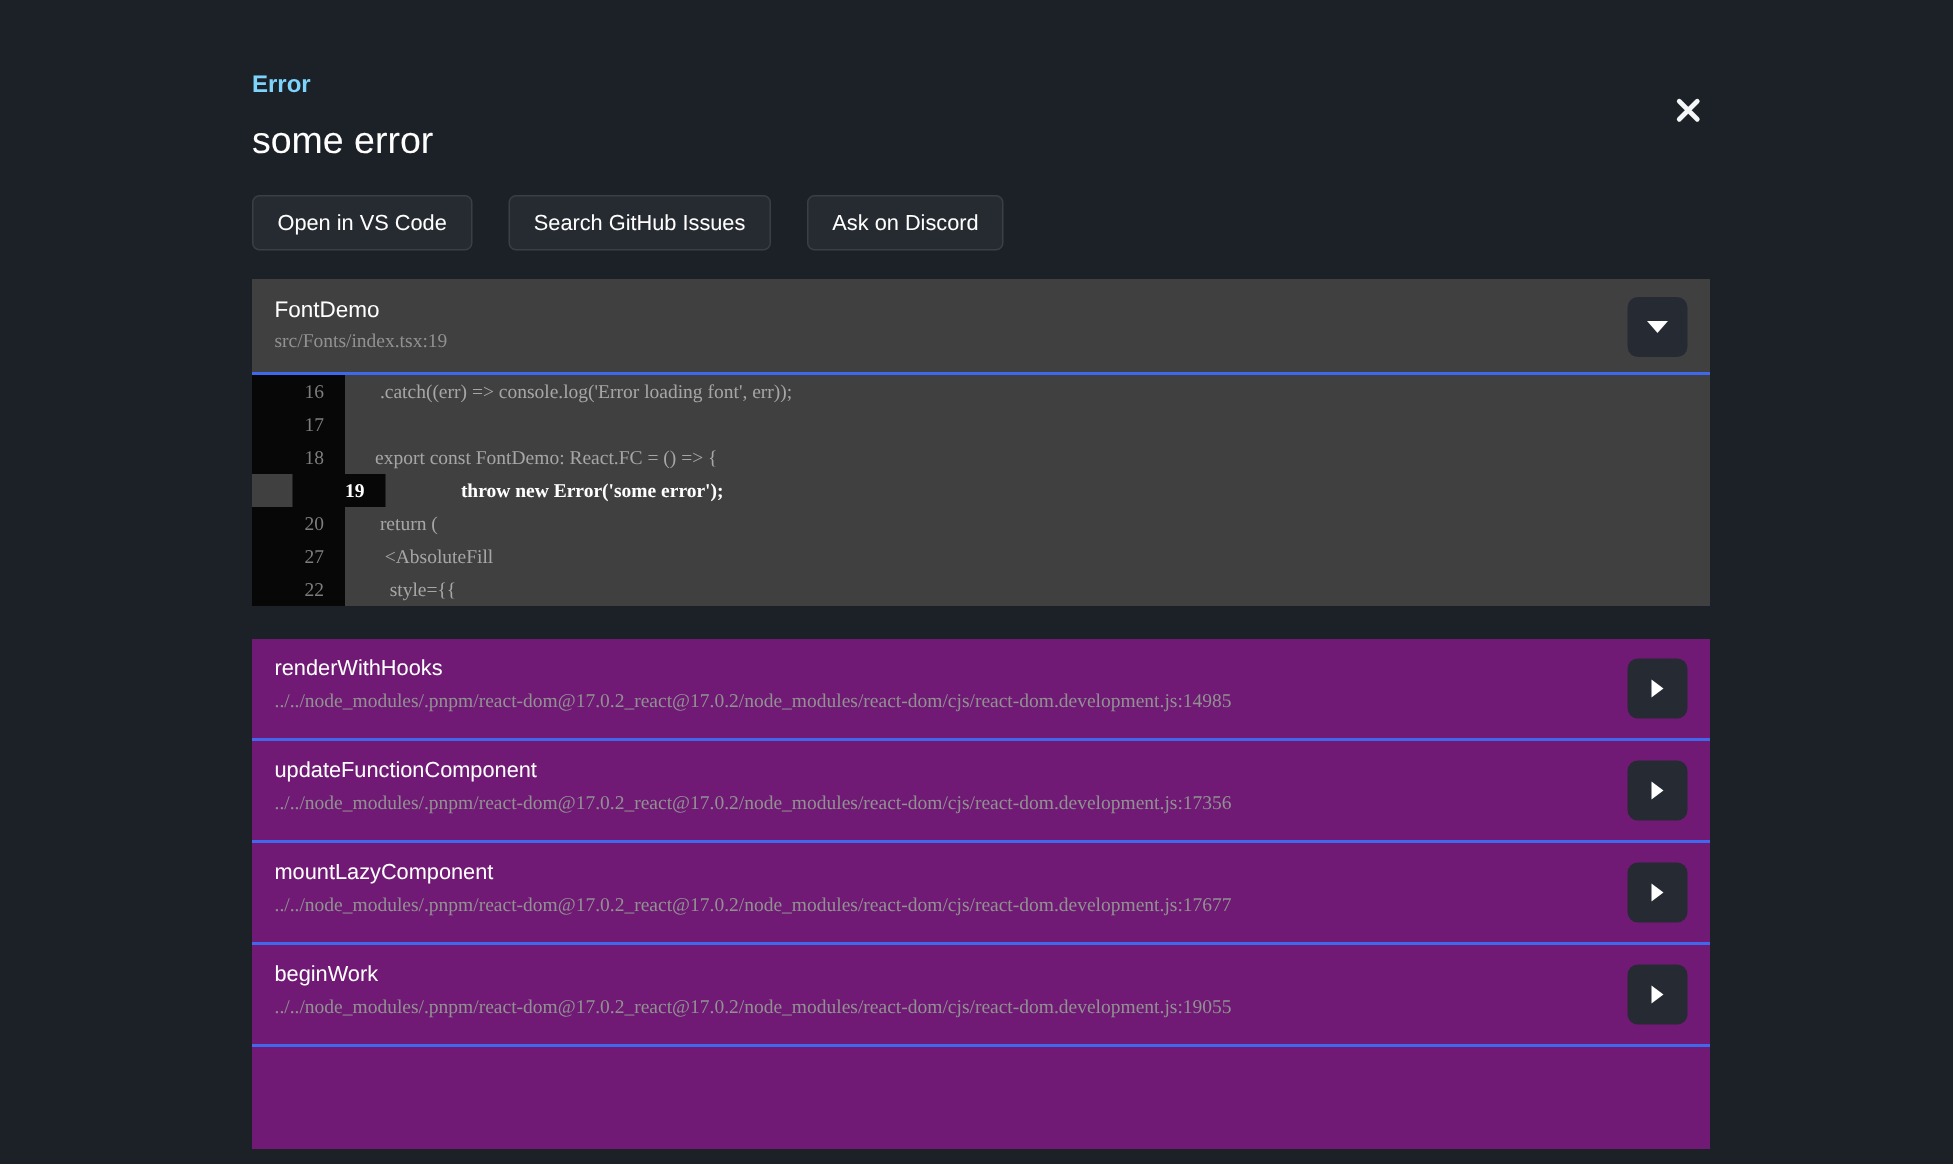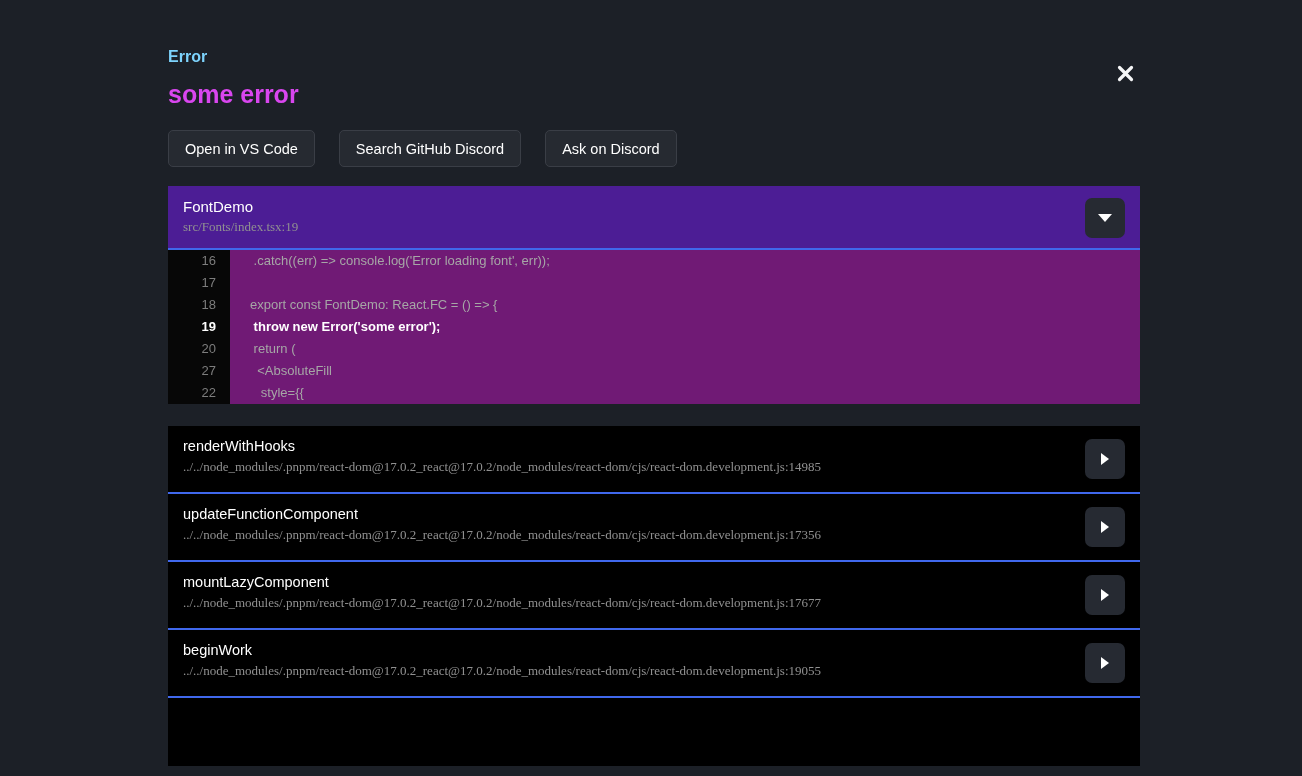--- a/index.html
+++ b/index.html
@@ -15,44 +15,44 @@
     top: 48px;
     width: 972px;
   }
   .kicker {
     color: #7dd3fc;
     font-size: 16px;
     font-weight: 700;
     margin-bottom: 14px;
   }
   .error-title {
-    color: #d946ef;
+    color: #ffffff;
     font-size: 25px;
-    font-weight: 700;
+    font-weight: 400;
     margin-bottom: 21px;
   }
   .actions { display: flex; gap: 24px; margin-bottom: 19px; }
   .action-btn {
     background: #262a31;
     border: 1px solid #3a3e46;
     border-radius: 5px;
     color: #ffffff;
     font-family: "Liberation Sans", sans-serif;
     font-size: 14.5px;
     padding: 0 16px;
     height: 37px;
     display: inline-flex;
     align-items: center;
     cursor: pointer;
   }
   
   .code-frame { margin-bottom: 22px; }
   .frame-header {
     position: relative;
-    background: #4c1d95;
+    background: #404040;
     border-bottom: 2px solid #4068ec;
     padding: 12px 16px 11px 15px;
     min-height: 64px;
   }
   .frame-fn { color: #ffffff; font-size: 15px; margin-bottom: 4px; }
   .frame-loc {
     color: #919191;
     font-family: Liberation Serif, serif;
     font-size: 13px;
   }
@@ -76,44 +76,44 @@
     border-right: 7px solid transparent;
     border-top: 8px solid #ffffff;
   }
   .tri-right {
     width: 0; height: 0;
     border-top: 6px solid transparent;
     border-bottom: 6px solid transparent;
     border-left: 8px solid #ffffff;
   }
   .code-block {
-    background: #701a75;
-    font-family: Liberation Sans, sans-serif;
+    background: #404040;
+    font-family: Liberation Serif, serif;
     font-size: 13px;
   }
   .code-row { display: flex; height: 22px; line-height: 22px; }
   .code-row .num {
     width: 62px;
     flex: 0 0 62px;
     background: #070707;
     color: #7d7d7d;
     text-align: right;
     padding-right: 14px;
   }
   .code-row .txt {
     color: #a6a6a6;
     padding-left: 20px;
     white-space: pre;
   }
   .code-row.highlight .num,
-  .code-row.highlight .txt { color: #ffffff; font-weight: 700; }
+  .code-row.highlight .txt { color: #ffffff; font-weight: 700; margin-left: 27px; }
   
   .stack-frame {
     position: relative;
-    background: #000000;
+    background: #701a75;
     border-bottom: 2px solid #4068ec;
     height: 68px;
     padding: 12px 16px 0 15px;
   }
   .stack-frame .frame-fn { font-size: 14.5px; margin-bottom: 5px; }
   .stack-frame .icon-btn { top: 13px; }
   .stack-frame.partial { border-bottom: none; }
   
   .close-btn {
     position: absolute;
@@ -133,21 +133,21 @@
 </head>
 <body>
 
 <div class="content">
 
   <div class="kicker">Error</div>
   <h1 class="error-title">some error</h1>
 
   <div class="actions">
     <button class="action-btn">Open in VS Code</button>
-    <button class="action-btn">Search GitHub Discord</button>
+    <button class="action-btn">Search GitHub Issues</button>
     <button class="action-btn">Ask on Discord</button>
   </div>
 
   <div class="code-frame">
     <div class="frame-header">
       <div class="frame-fn">FontDemo</div>
       <div class="frame-loc">src/Fonts/index.tsx:19</div>
       <button class="icon-btn">
         <span class="tri-down"></span>
       </button>

